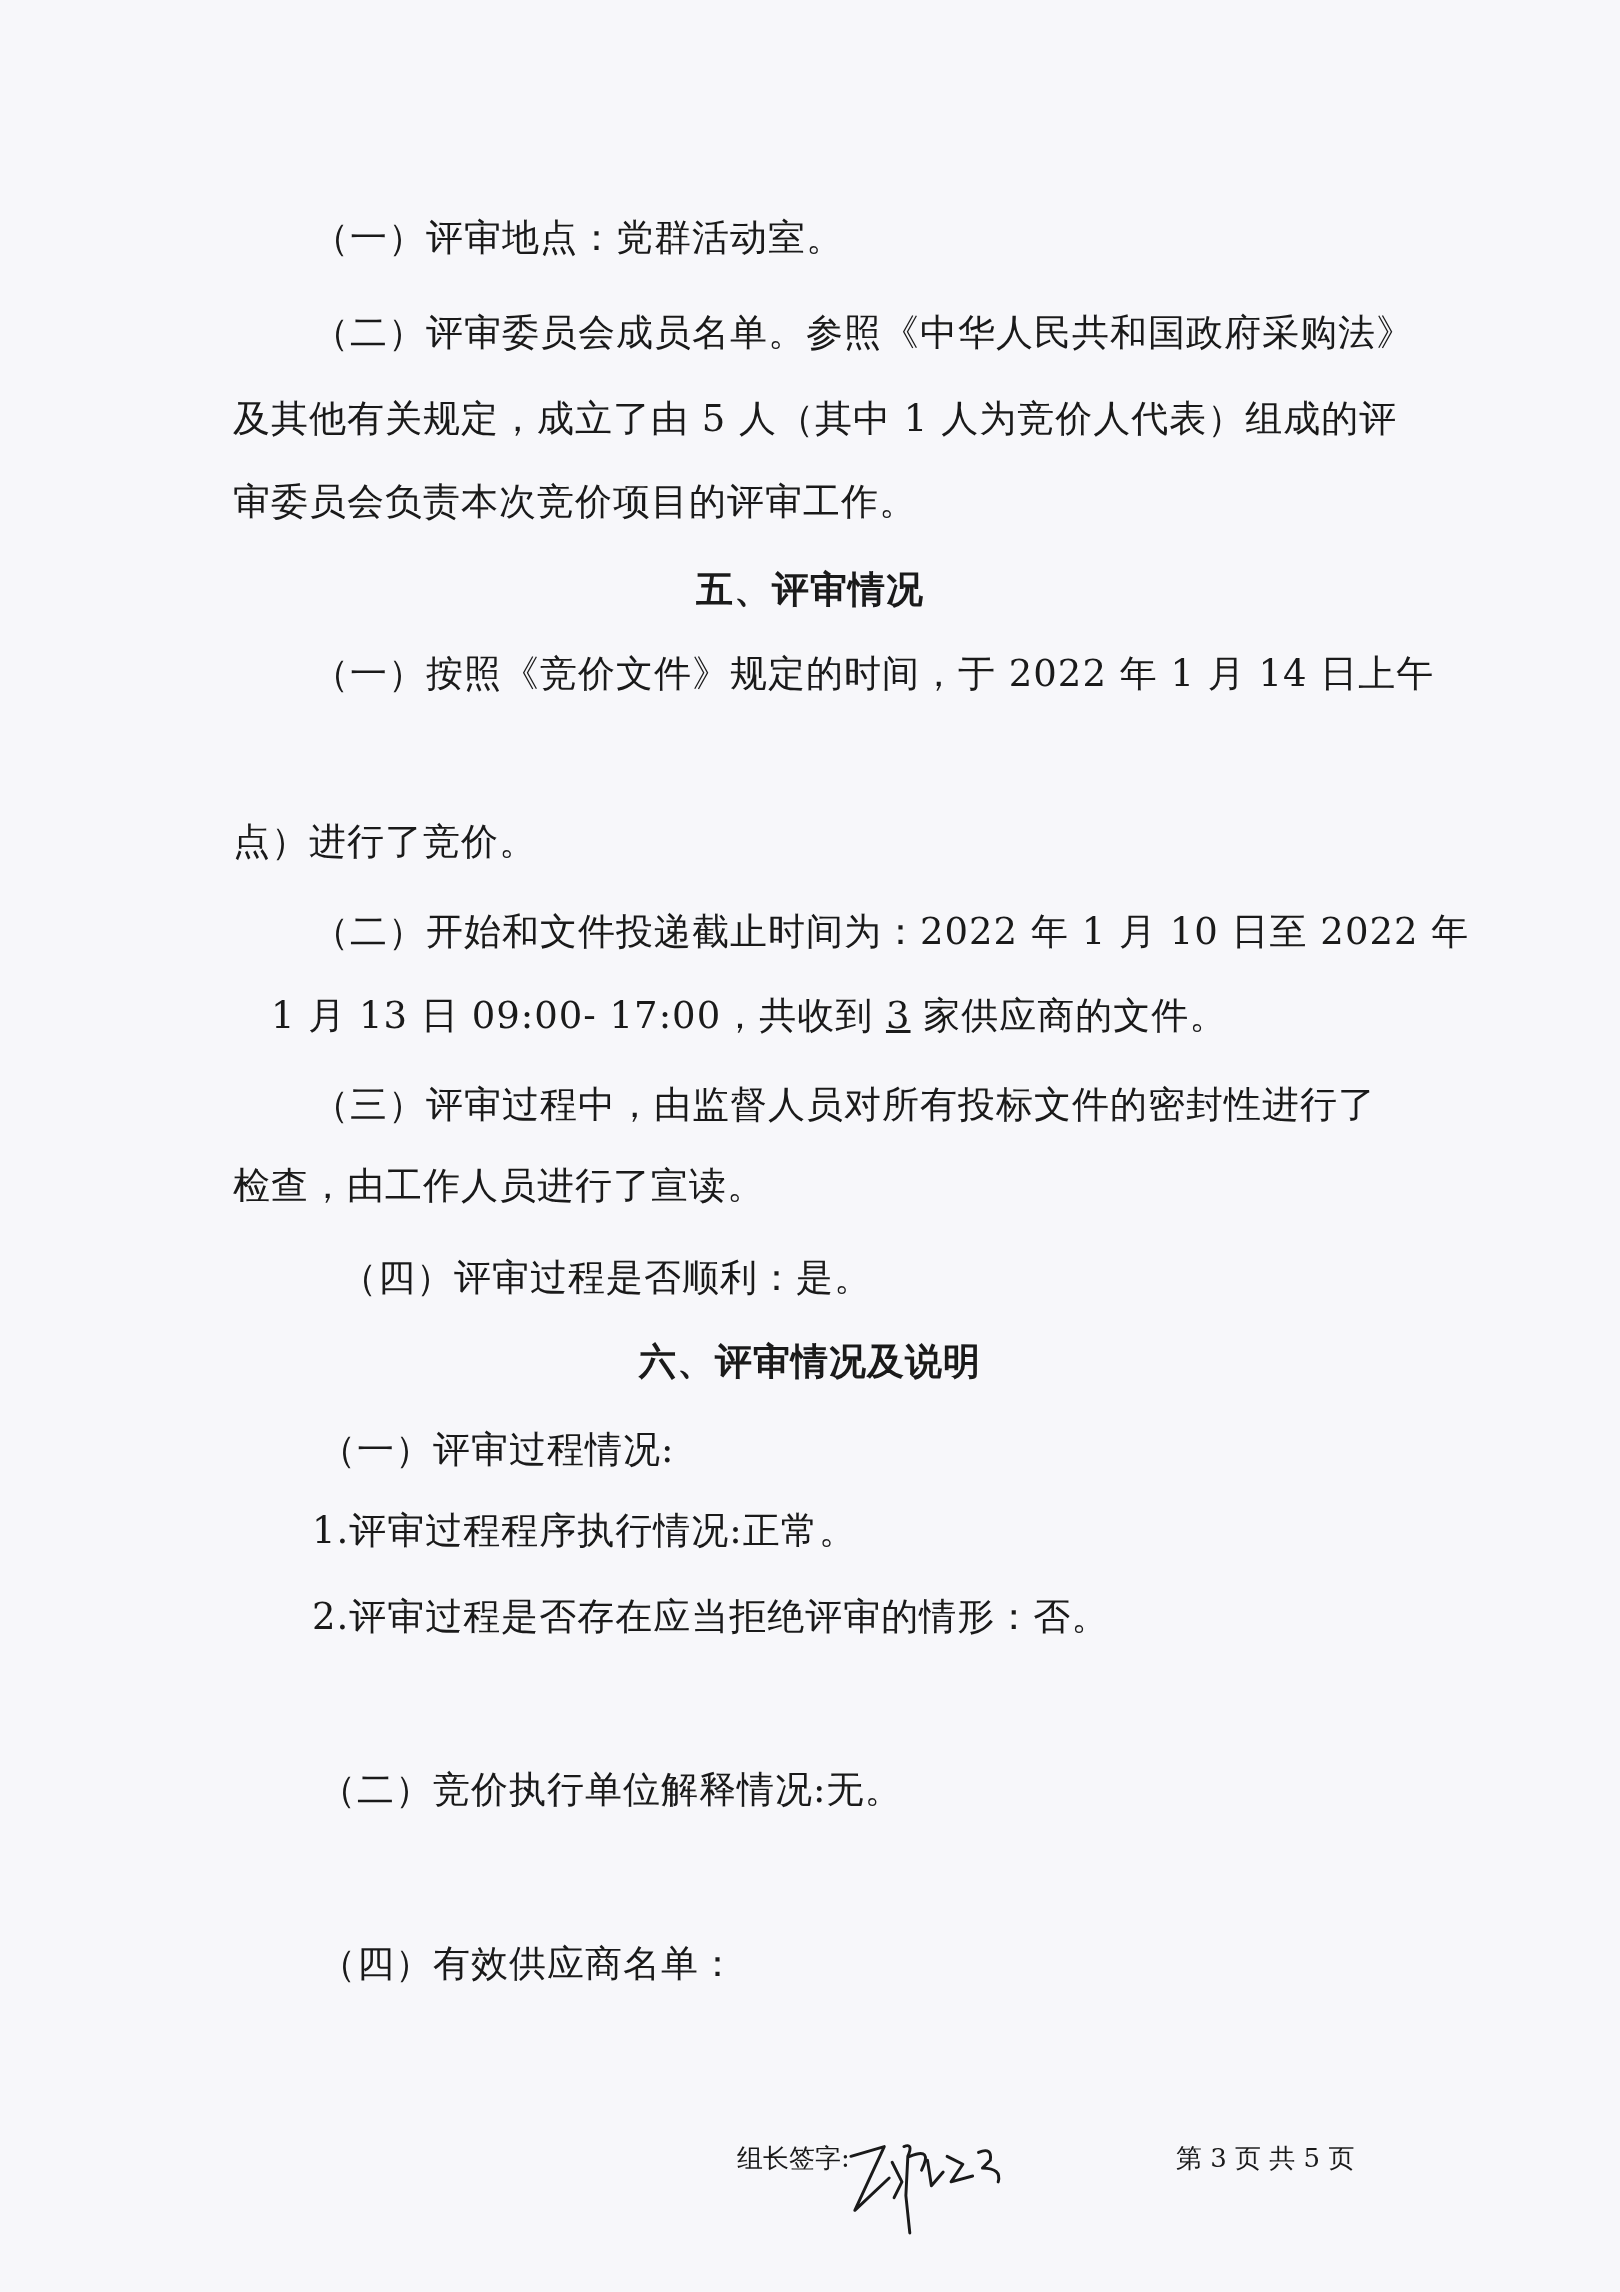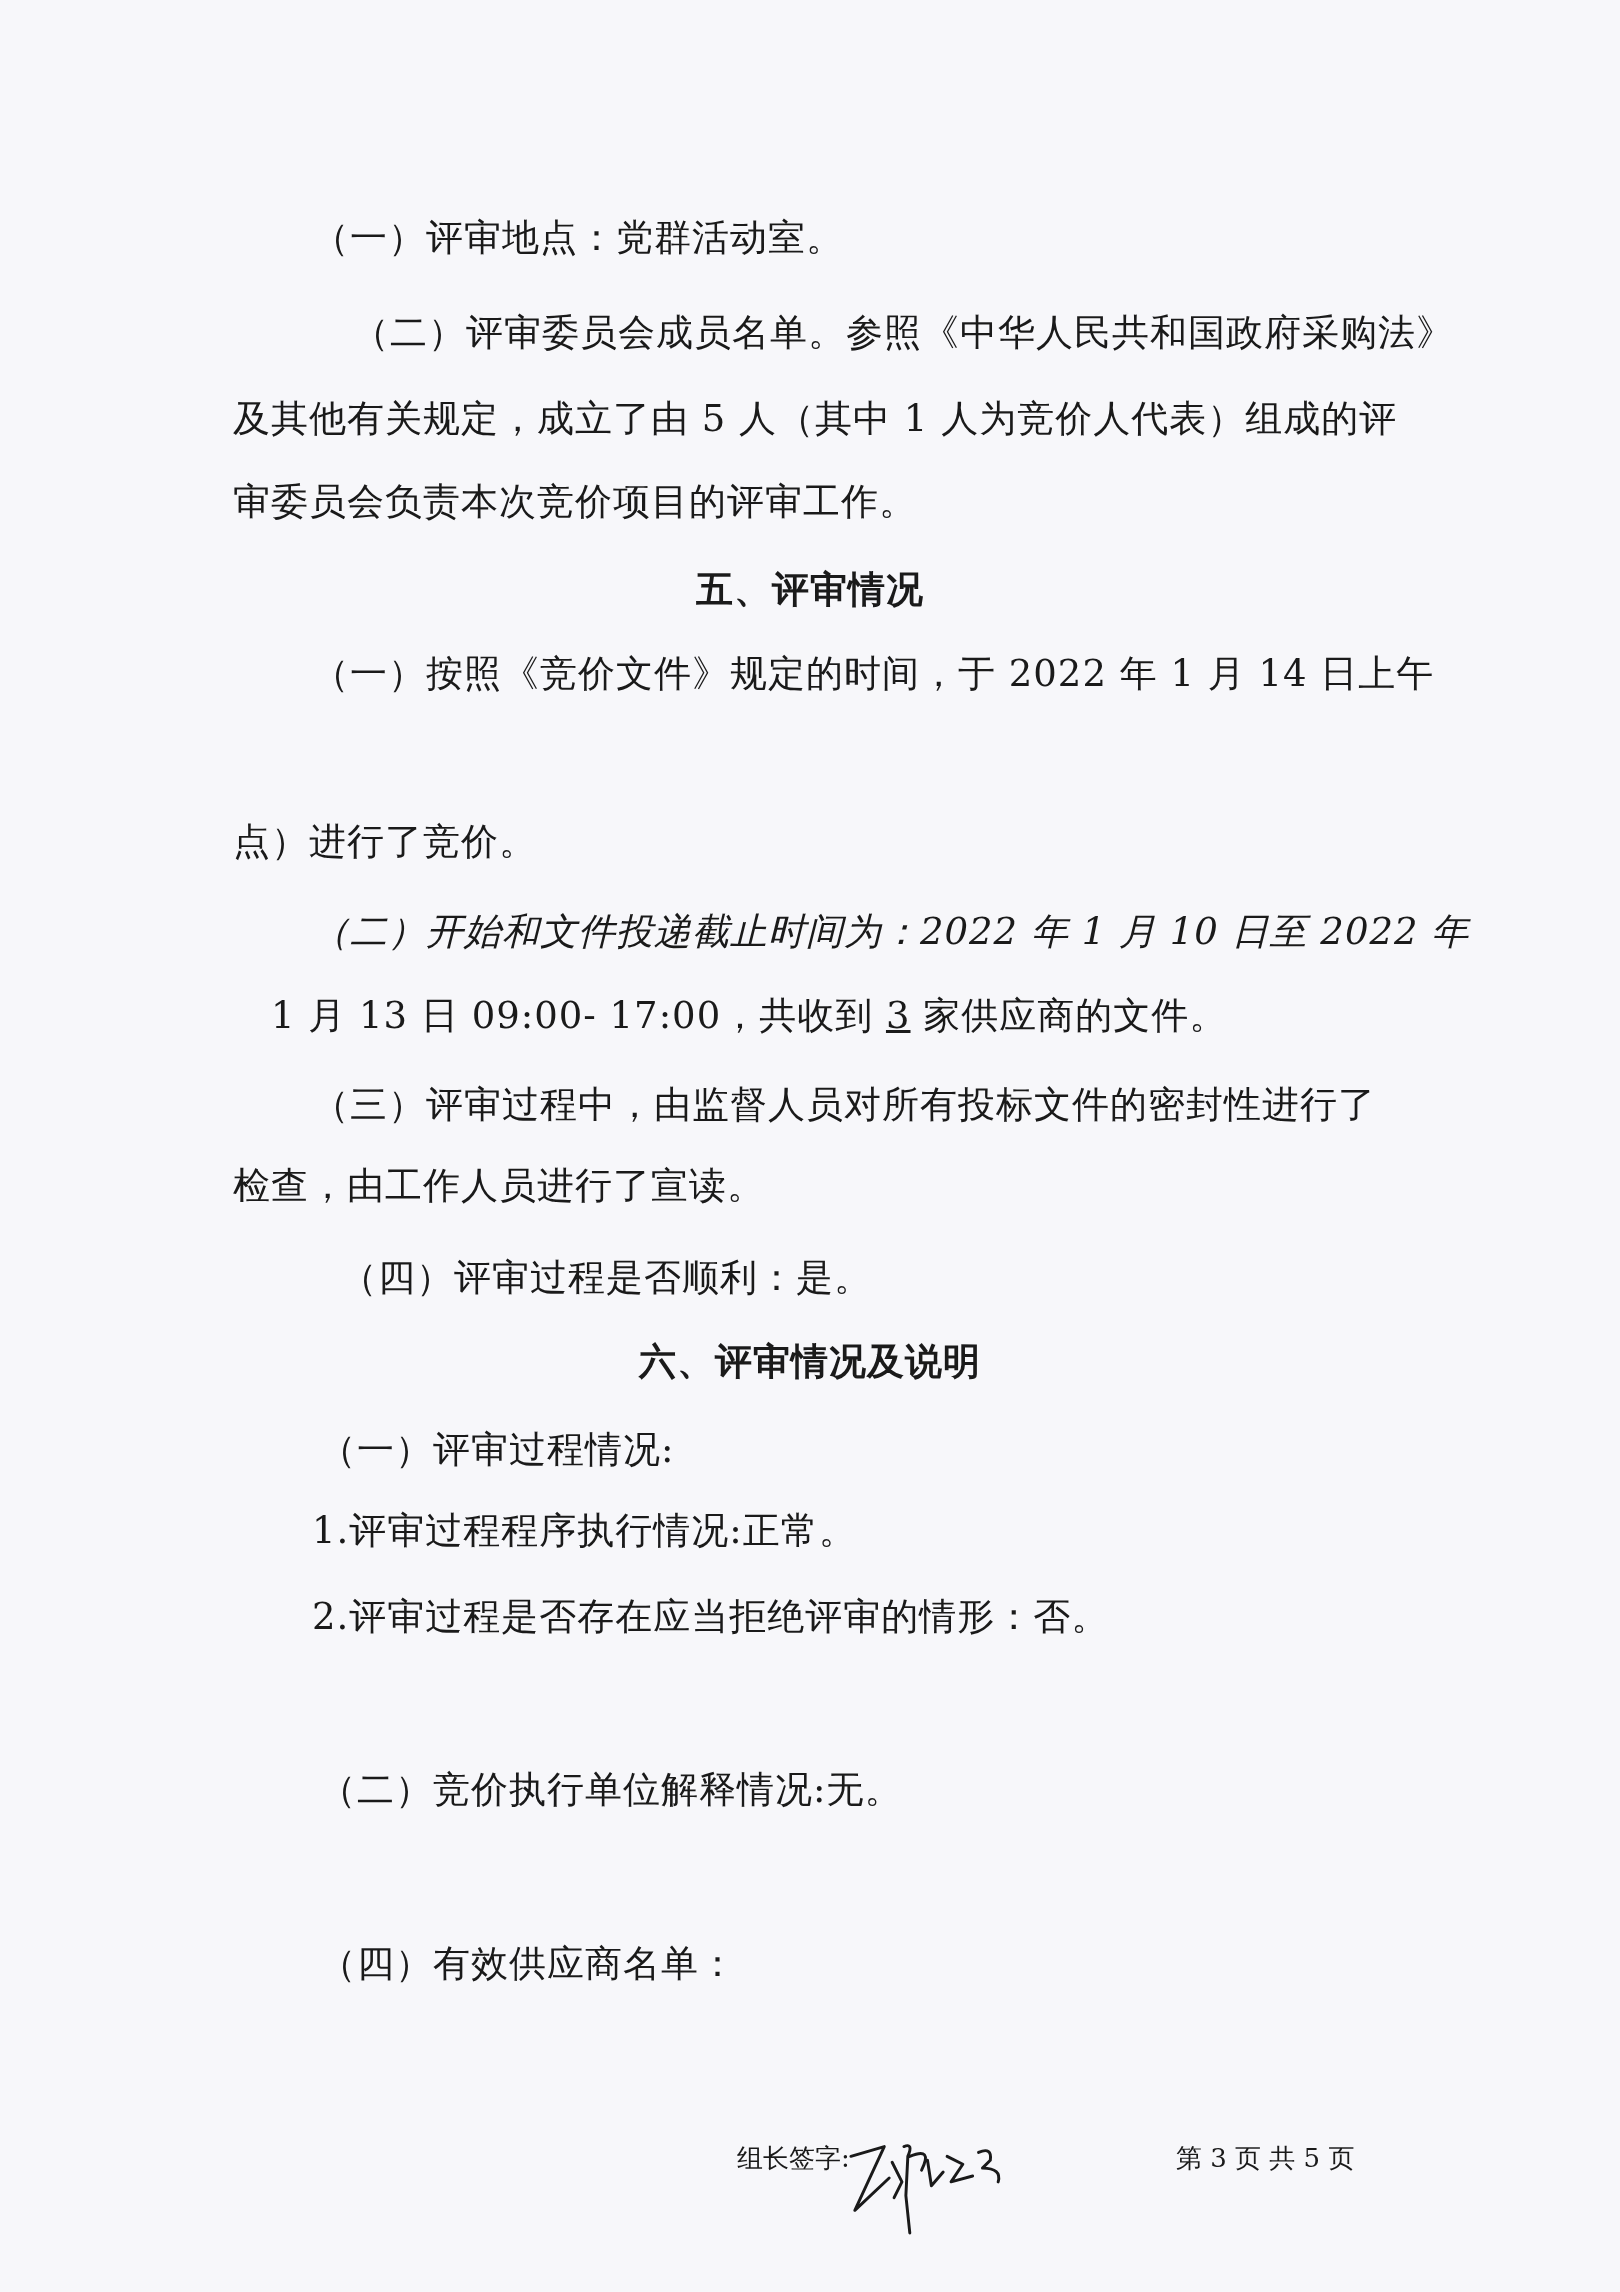--- a/index.html
+++ b/index.html
@@ -18,30 +18,30 @@
     .footer-label { position: absolute; font-size: 26px; line-height: 31px; white-space: nowrap; }
     .sig { position: absolute; left: 845px; top: 2117px; width: 216px; height: 118px; }
     .u { text-decoration: underline; }
   </style>
 </head>
 <body>
 
 <div class="page">
 
   <div class="line" style="left:312px; top:214px;">（一）评审地点：党群活动室。</div>
-  <div class="line" style="left:312px; top:309px;margin-left:40px;">（二）评审委员会成员名单。参照《中华人民共和国政府采购法》</div>
+  <div class="line" style="left:312px; top:309px;">（二）评审委员会成员名单。参照《中华人民共和国政府采购法》</div>
   <div class="line" style="left:233px; top:395px;">及其他有关规定，成立了由 5 人（其中 1 人为竞价人代表）组成的评</div>
   <div class="line" style="left:233px; top:478px;">审委员会负责本次竞价项目的评审工作。</div>
 
   <div class="line heading" style="top:566px;">五、评审情况</div>
 
   <div class="line" style="left:312px; top:650px;">（一）按照《竞价文件》规定的时间，于 2022 年 1 月 14 日上午</div>
   <div class="line" style="left:233px; top:818px;">点）进行了竞价。</div>
 
-  <div class="line" style="left:312px; top:908px;font-style:italic;">（二）开始和文件投递截止时间为：2022 年 1 月 10 日至 2022 年</div>
+  <div class="line" style="left:312px; top:908px;">（二）开始和文件投递截止时间为：2022 年 1 月 10 日至 2022 年</div>
   <div class="line" style="left:271px; top:992px;"><span>1 月 13 日 09:00- 17:00，共收到 </span><span class="u">3</span><span> 家供应商的文件。</span></div>
 
   <div class="line" style="left:312px; top:1081px;">（三）评审过程中，由监督人员对所有投标文件的密封性进行了</div>
   <div class="line" style="left:233px; top:1162px;">检查，由工作人员进行了宣读。</div>
   <div class="line" style="left:312px; top:1254px;margin-left:28px;">（四）评审过程是否顺利：是。</div>
 
   <div class="line" style="left:319px; top:1426px;">（一）评审过程情况:</div>
 
   <div class="line heading" style="top:1338px;">六、评审情况及说明</div>
   <div class="line" style="left:312px; top:1507px;">1.评审过程程序执行情况:正常。</div>

